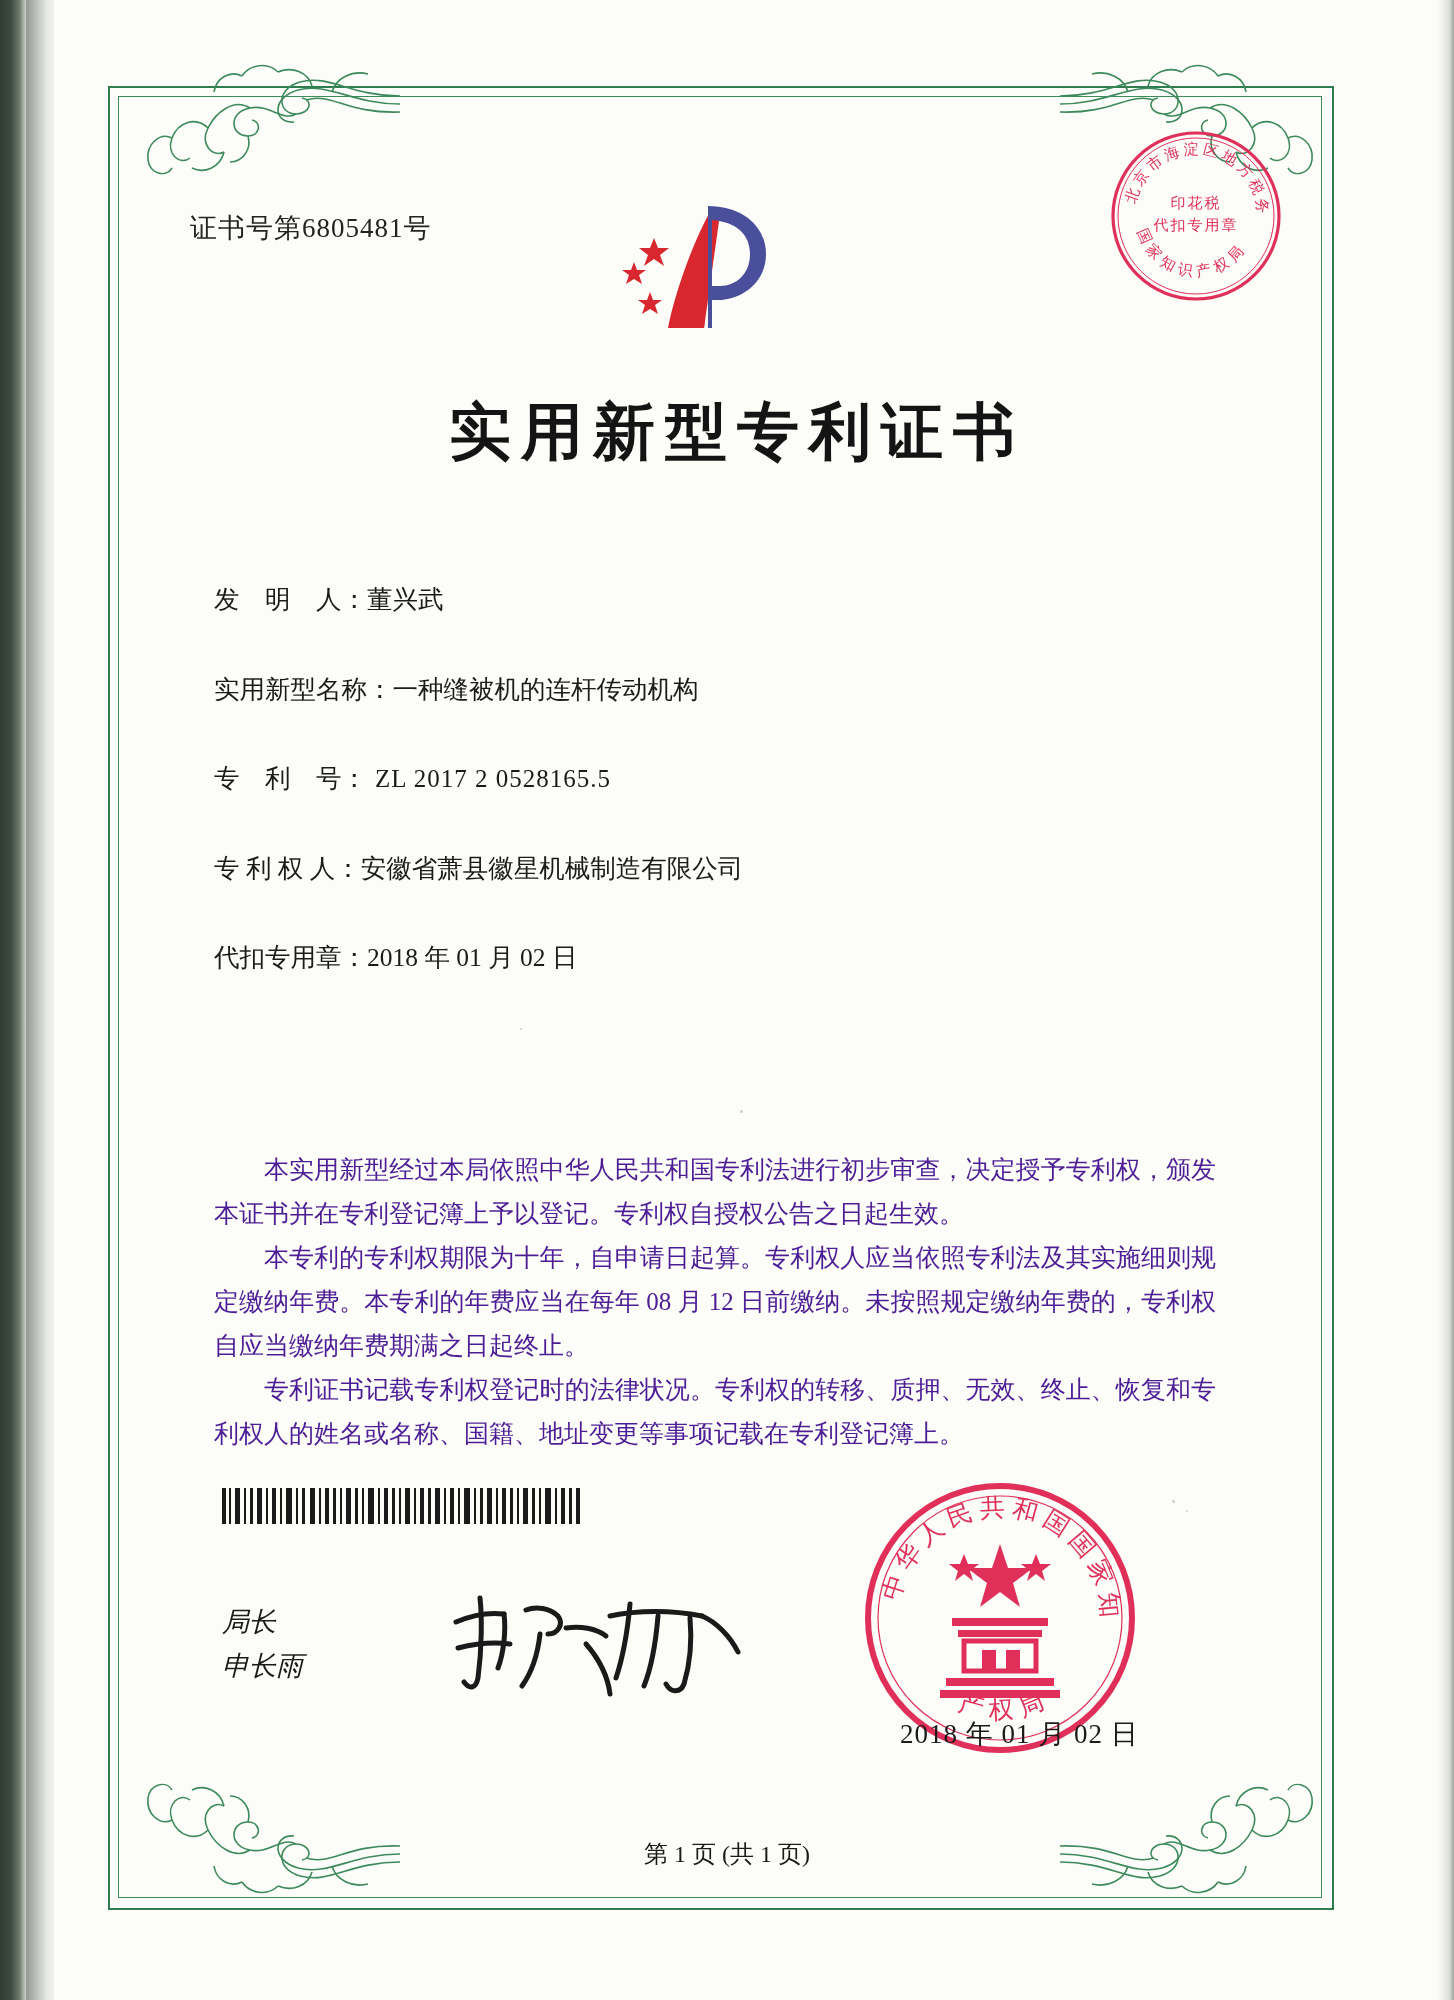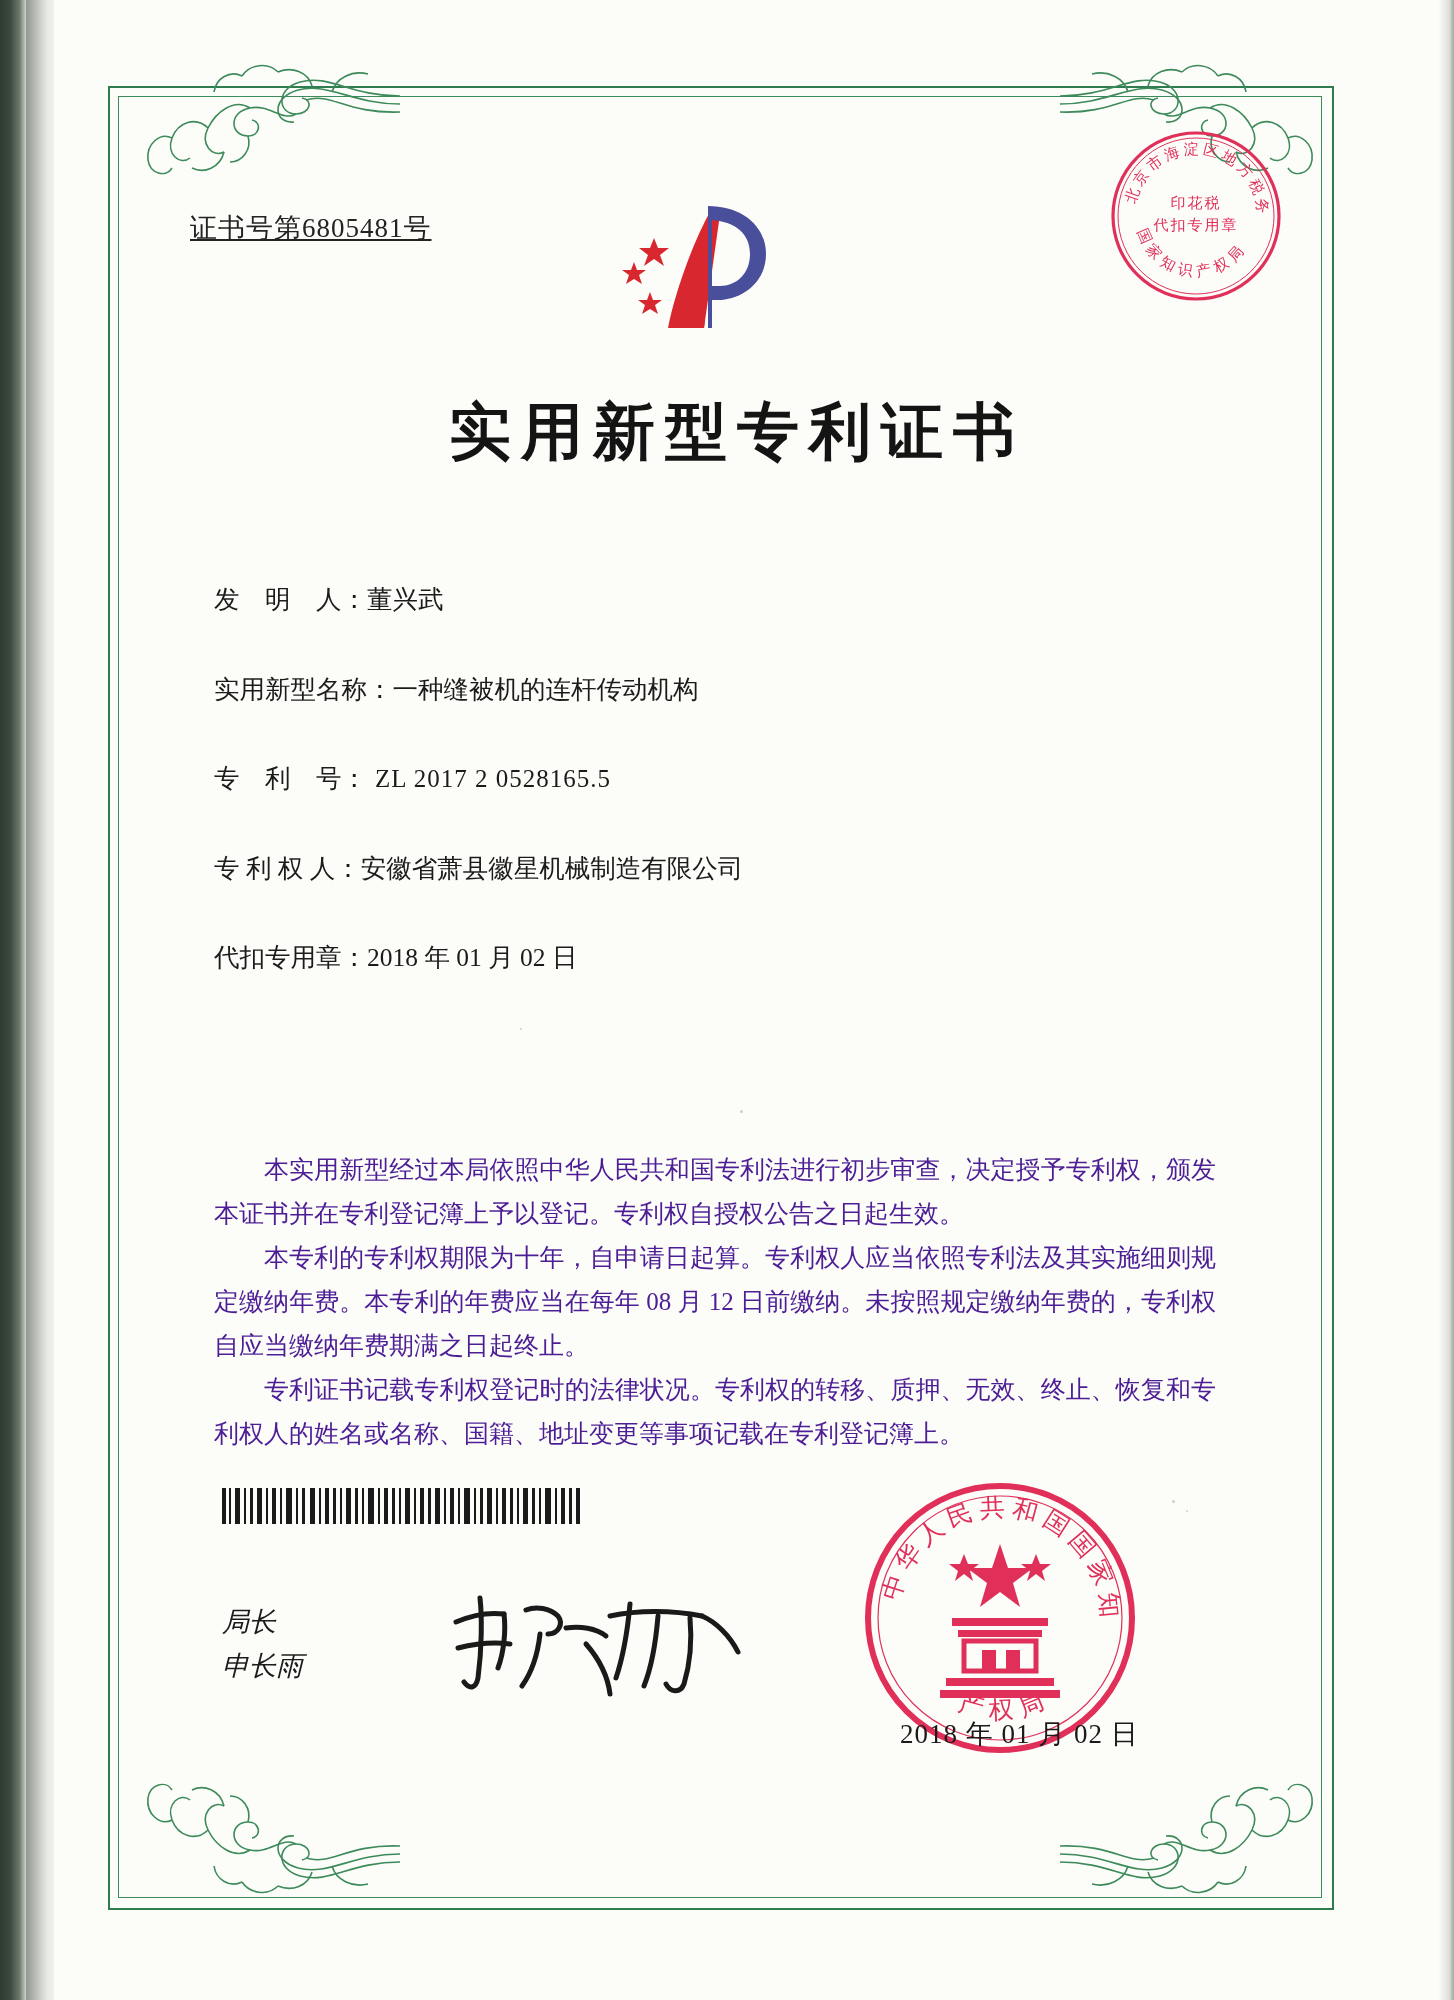--- a/index.html
+++ b/index.html
@@ -71,21 +71,20 @@
   .orn-br { left: 1060px; top: 1726px; transform: scale(-1,-1); }
 
   
   .cert-no {
     position: absolute;
     left: 190px; top: 210px;
     font-size: 27px;
     letter-spacing: 1px;
     color: #232323;
     white-space: nowrap;
-    text-decoration: underline;
   }
   .logo {
     position: absolute;
     left: 608px; top: 200px;
     width: 200px; height: 135px;
   }
   .stamp-tax {
     position: absolute;
     left: 1108px; top: 128px;
     width: 176px; height: 176px;
@@ -438,18 +437,19 @@
       <rect x="104" y="163" width="72" height="30" fill="none" stroke="#e0305a" stroke-width="5"></rect>
       <rect x="122" y="172" width="14" height="21"></rect>
       <rect x="146" y="172" width="14" height="21"></rect>
       <rect x="86" y="200" width="108" height="8"></rect>
       <rect x="80" y="212" width="120" height="8"></rect>
     </g>
   </svg>
 
   <div class="stamp-date">2018 年 01 月 02 日</div>
 
+  <div class="page-footer">第 1 页 (共 1 页)</div>
 
   <div class="speckle" style="left:740px; top:1110px; width:3px; height:3px;"></div>
   <div class="speckle" style="left:520px; top:1028px; width:2px; height:2px;"></div>
   <div class="speckle" style="left:1172px; top:1500px; width:3px; height:3px;"></div>
   <div class="speckle" style="left:1186px; top:1510px; width:2px; height:2px;"></div>
 </div>
 
 </body></html>

